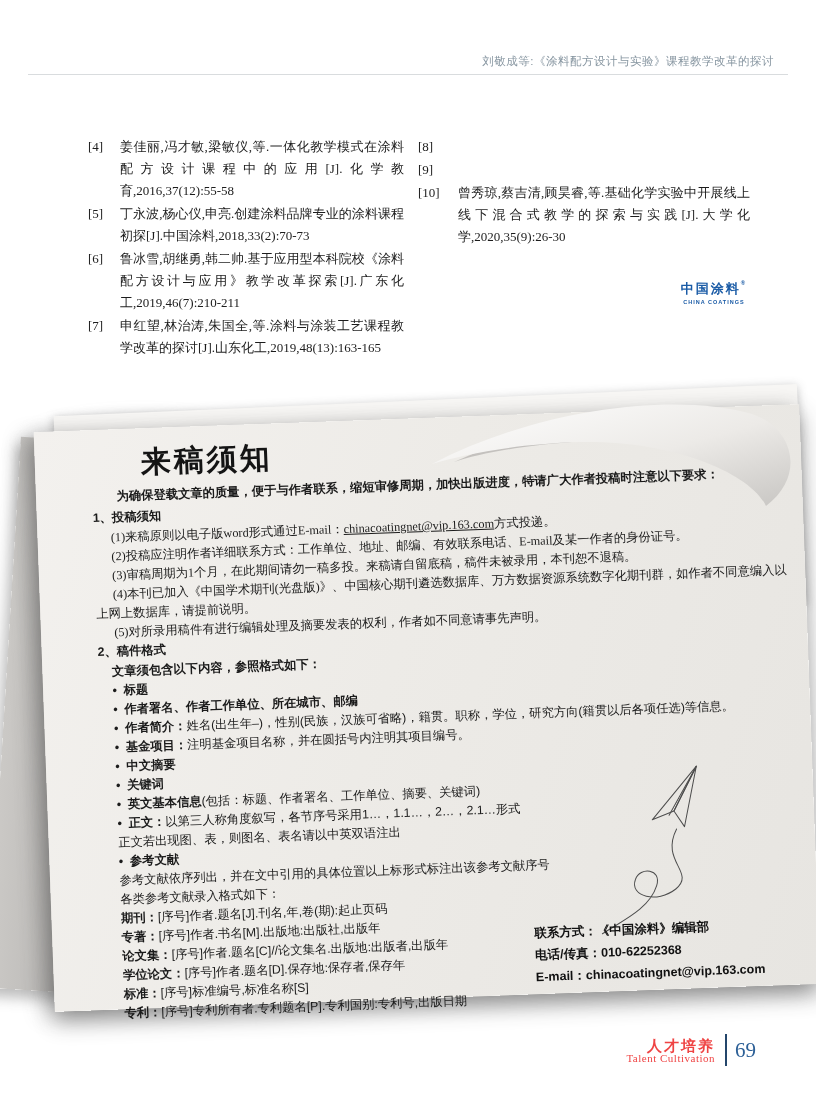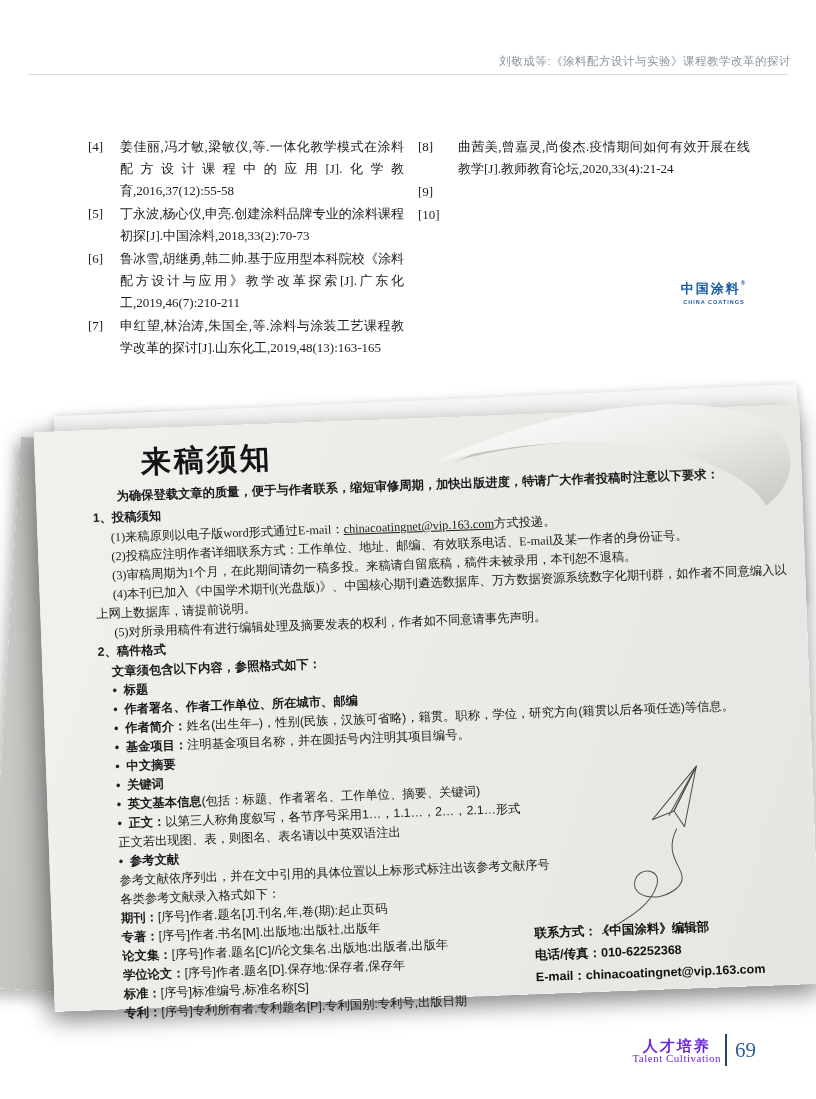--- a/index.html
+++ b/index.html
@@ -2,21 +2,21 @@
 <html><head>
 <meta charset="utf-8">
 <style>
   html,body{margin:0;padding:0;}
   body{
     width:816px;height:1099px;position:relative;background:#ffffff;
     font-family:"Liberation Sans","DejaVu Sans",sans-serif;overflow:hidden;
   }
   
   .running-title{
-    position:absolute;top:54px;right:25px;font-size:11.5px;color:#8695a0;
+    position:absolute;top:54px;right:42px;font-size:11.5px;color:#8695a0;
     letter-spacing:.5px;
   }
   .header-rule{position:absolute;top:74px;left:28px;right:28px;height:1px;background:#d9dcde;}
 
   
   .refs{
     position:absolute;top:136px;left:88px;width:662px;
     font-family:"Liberation Serif","DejaVu Serif",serif;
     font-size:13px;line-height:22px;color:#1c1c1c;
   }
@@ -81,21 +81,21 @@
   .u{text-decoration:underline;}
 
   .contact{
     position:absolute;left:482px;top:508px;width:270px;
     font-size:12.5px;line-height:22px;font-weight:bold;color:#111;white-space:nowrap;
   }
   .plane-doodle{position:absolute;left:520px;top:352px;width:155px;height:185px;}
 
   
   .footer{position:absolute;top:1034px;right:60px;display:flex;align-items:center;}
-  .footer-section{text-align:center;margin-right:4px;color:#6d28d9;}
+  .footer-section{text-align:right;margin-right:10px;color:#ef4444;}
   .footer-cn{font-size:15px;font-weight:bold;letter-spacing:2px;line-height:17px;}
   .footer-en{font-size:11px;font-family:"Liberation Serif",serif;letter-spacing:.5px;line-height:9px;}
   .footer-bar{width:2px;height:32px;background:#24466b;margin-right:8px;}
   .footer-page{font-size:21px;color:#2d6097;font-family:"Liberation Serif","DejaVu Serif",serif;}
 </style>
 </head>
 <body>
 
 <div class="running-title">刘敬成等:《涂料配方设计与实验》课程教学改革的探讨</div>
 <div class="header-rule"></div>
@@ -115,27 +115,27 @@
       <span class="ref-text">鲁冰雪,胡继勇,韩二帅.基于应用型本科院校《涂料配方设计与应用》教学改革探索[J].广东化工,2019,46(7):210-211</span>
     </div>
     <div class="ref-row">
       <span class="ref-num">[7]</span>
       <span class="ref-text">申红望,林治涛,朱国全,等.涂料与涂装工艺课程教学改革的探讨[J].山东化工,2019,48(13):163-165</span>
     </div>
   </div>
   <div class="ref-col right">
     <div class="ref-row">
       <span class="ref-num">[8]</span>
-      <span class="ref-text">曲茜美,曾嘉灵,尚俊杰.疫情期间如何有效开展在线教学[J].教师教育论坛,2020,33(4):21-24</span>
     </div>
     <div class="ref-row">
       <span class="ref-num">[9]</span>
     </div>
     <div class="ref-row">
       <span class="ref-num">[10]</span>
+      <span class="ref-text">曾秀琼,蔡吉清,顾昊睿,等.基础化学实验中开展线上线下混合式教学的探索与实践[J].大学化学,2020,35(9):26-30</span>
     </div>
   </div>
 </div>
 
 <div class="logo">
   <div class="logo-cn"><span>中国涂料</span><span class="logo-mark">®</span></div>
   <div class="logo-en">CHINA COATINGS</div>
 </div>
 
 <div class="stack">

